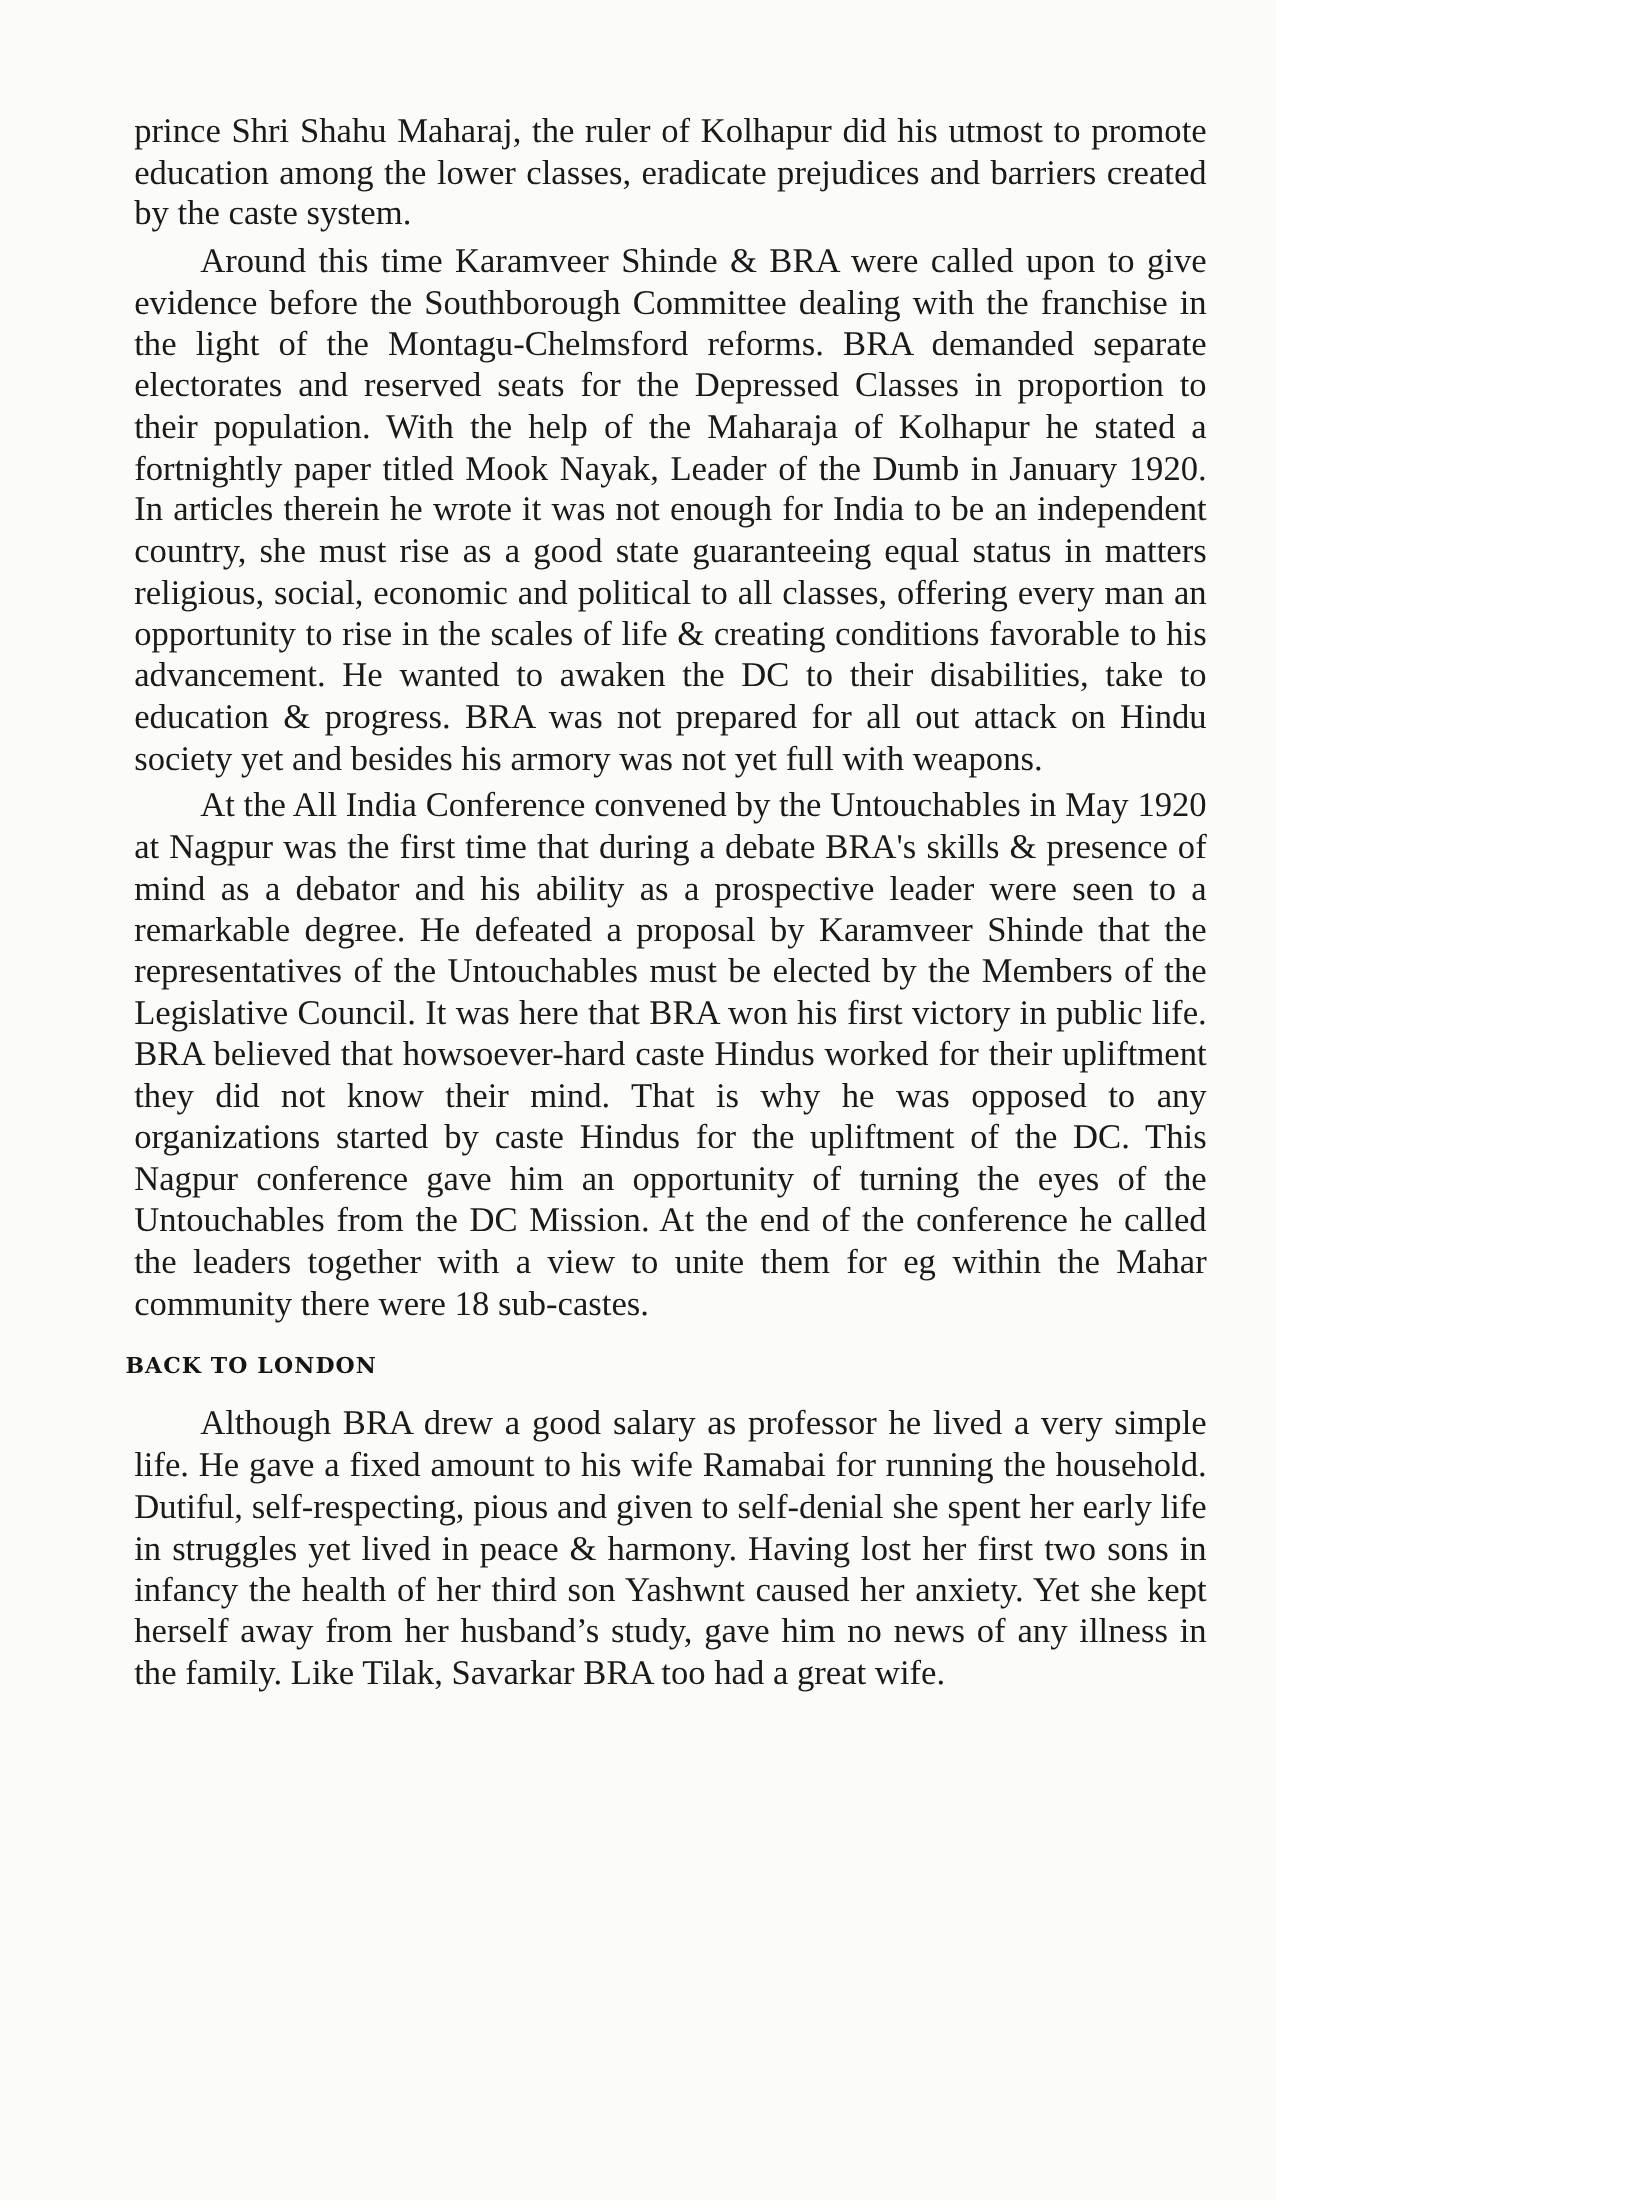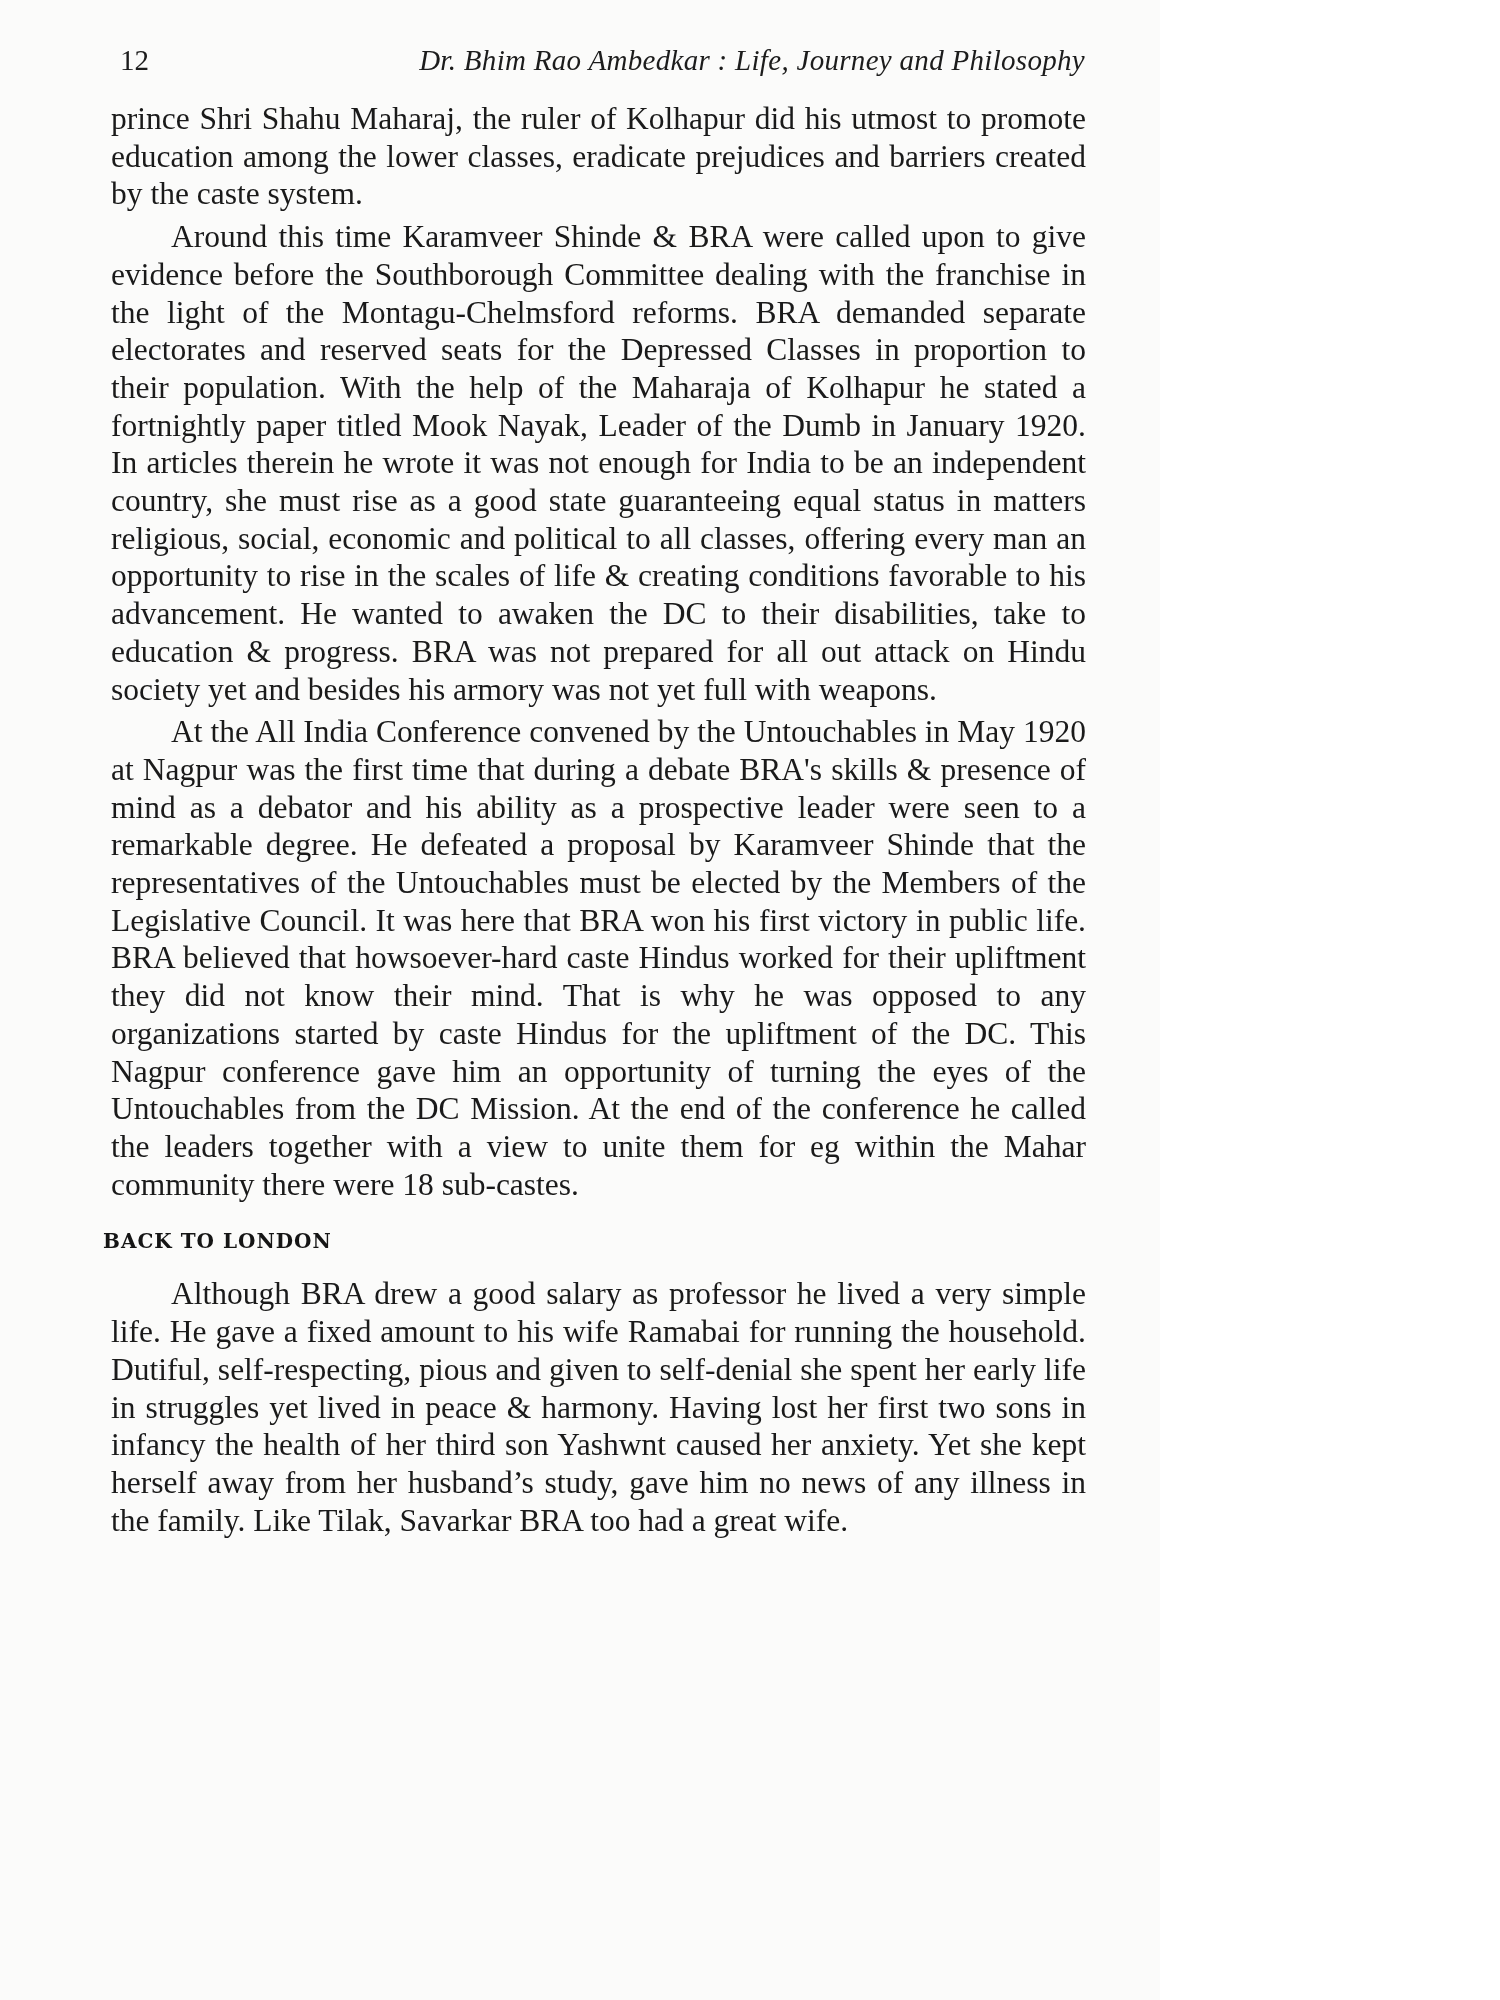--- a/index.html
+++ b/index.html
@@ -41,21 +41,21 @@
       position: absolute;
       right: 0;
       top: 0;
       font-size: 29px;
       line-height: 40px;
       font-style: italic;
       letter-spacing: 0.3px;
     }
     .body-text {
       position: absolute;
-      left: 111px;
+      left: 122px;
       top: 100px;
       width: 975px;
       font-family: "Liberation Serif", "DejaVu Serif", serif;
       color: #1a1a1a;
       font-size: 31.5px;
       line-height: 37.7px;
     }
     .para {
       margin: 0;
       text-align: justify;
@@ -74,24 +74,20 @@
       font-size: 20px;
       line-height: 40px;
       letter-spacing: 1px;
       color: #151515;
     }
   </style>
 </head>
 <body>
 
 <div class="page">
-  <div class="header">
-    <span class="page-number">12</span>
-    <span class="running-title">Dr. Bhim Rao Ambedkar : Life, Journey and Philosophy</span>
-  </div>
 
   <div class="body-text">
     <p class="para">prince Shri Shahu Maharaj, the ruler of Kolhapur did his utmost to promote education among the lower classes, eradicate prejudices and barriers created by the caste system.</p>
     <p class="para indent">Around this time Karamveer Shinde &amp; BRA were called upon to give evidence before the Southborough Committee dealing with the franchise in the light of the Montagu-Chelmsford reforms. BRA demanded separate electorates and reserved seats for the Depressed Classes in proportion to their population. With the help of the Maharaja of Kolhapur he stated a fortnightly paper titled Mook Nayak, Leader of the Dumb in January 1920. In articles therein he wrote it was not enough for India to be an independent country, she must rise as a good state guaranteeing equal status in matters religious, social, economic and political to all classes, offering every man an opportunity to rise in the scales of life &amp; creating conditions favorable to his advancement. He wanted to awaken the DC to their disabilities, take to education &amp; progress. BRA was not prepared for all out attack on Hindu society yet and besides his armory was not yet full with weapons.</p>
     <p class="para indent">At the All India Conference convened by the Untouchables in May 1920 at Nagpur was the first time that during a debate BRA's skills &amp; presence of mind as a debator and his ability as a prospective leader were seen to a remarkable degree. He defeated a proposal by Karamveer Shinde that the representatives of the Untouchables must be elected by the Members of the Legislative Council. It was here that BRA won his first victory in public life. BRA believed that howsoever-hard caste Hindus worked for their upliftment they did not know their mind. That is why he was opposed to any organizations started by caste Hindus for the upliftment of the DC. This Nagpur conference gave him an opportunity of turning the eyes of the Untouchables from the DC Mission. At the end of the conference he called the leaders together with a view to unite them for eg within the Mahar community there were 18 sub-castes.</p>
 
     <h2 class="section-heading">BACK TO LONDON</h2>
 
     <p class="para indent">Although BRA drew a good salary as professor he lived a very simple life. He gave a fixed amount to his wife Ramabai for running the household. Dutiful, self-respecting, pious and given to self-denial she spent her early life in struggles yet lived in peace &amp; harmony. Having lost her first two sons in infancy the health of her third son Yashwnt caused her anxiety. Yet she kept herself away from her husband’s study, gave him no news of any illness in the family. Like Tilak, Savarkar BRA too had a great wife.</p>
   </div>

